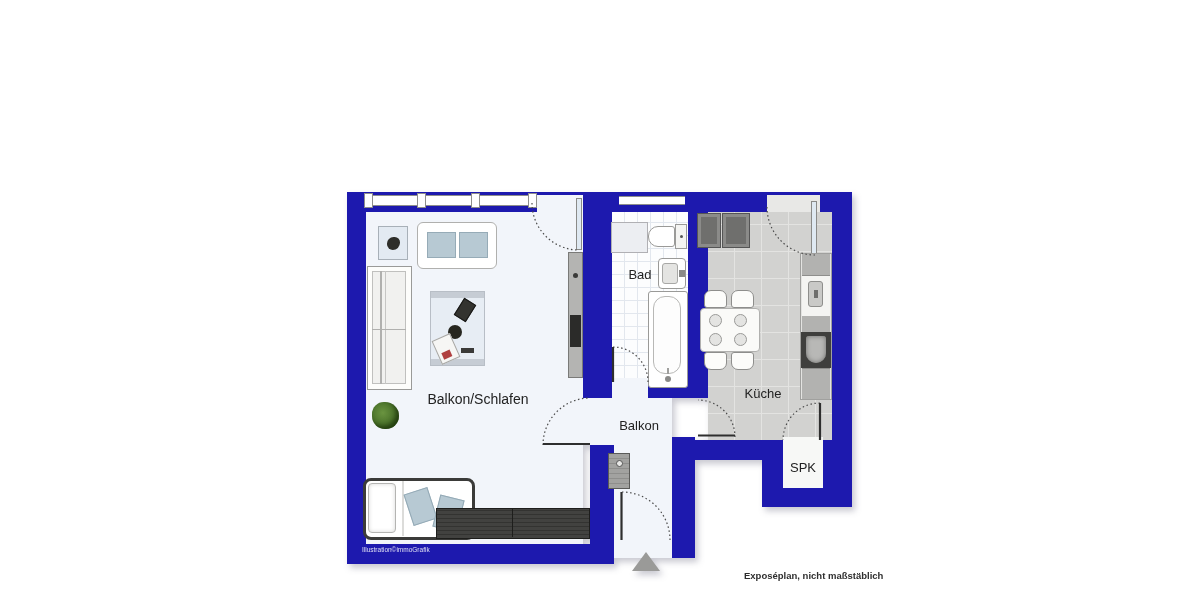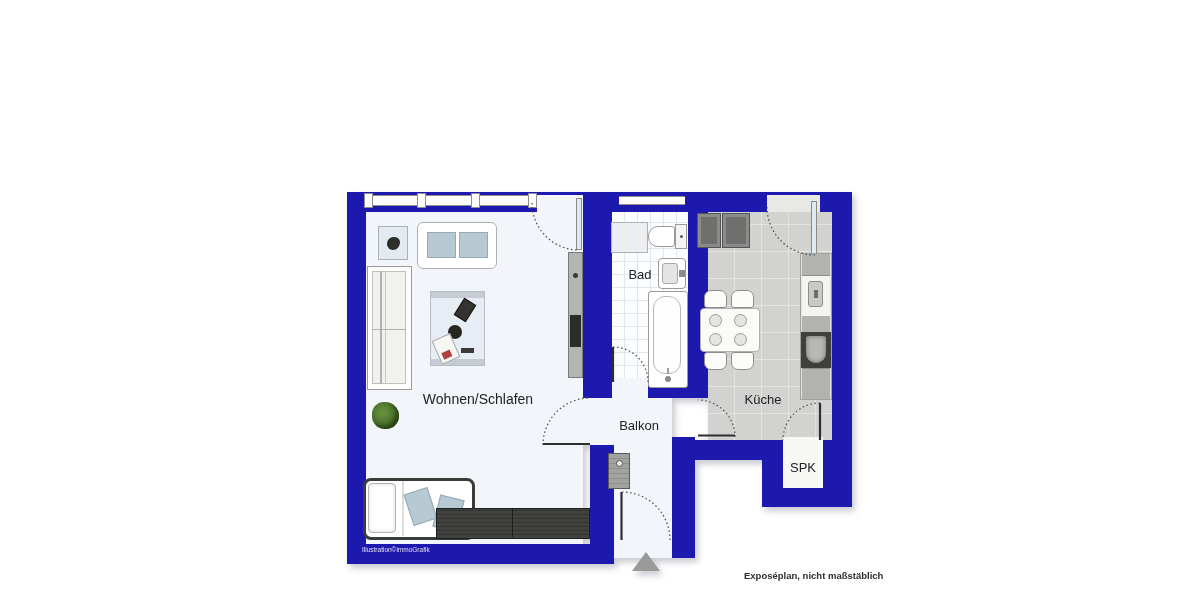--- a/index.html
+++ b/index.html
@@ -186,23 +186,23 @@
       </g>
       <g stroke="#2e2e2e" stroke-width="2.2">
         <path d="M 266 228 L 266 263"></path>
         <path d="M 196 325 L 243 325"></path>
         <path d="M 351 316.5 L 388 316.5"></path>
         <path d="M 473 284 L 473 321"></path>
         <path d="M 274.5 373 L 274.5 421"></path>
       </g>
     </svg>
 
-    <div class="rlabel big" style="left:131px;top:280px;">Wohnen/Schlafen</div>
+    <div class="rlabel big" style="left:131px;top:280px;">Balkon/Schlafen</div>
     <div class="rlabel" style="left:293px;top:155px;">Bad</div>
-    <div class="rlabel" style="left:416px;top:280px;">Küche</div>
+    <div class="rlabel" style="left:416px;top:274px;">Küche</div>
     <div class="rlabel" style="left:292px;top:306px;">Balkon</div>
     <div class="rlabel" style="left:456px;top:348px;">SPK</div>
 
     <div class="credit">Illustration©immoGrafik</div>
     <div class="tri"></div>
   </div>
 
   <div class="footer">Exposéplan, nicht maßstäblich</div>
 </div>
 

